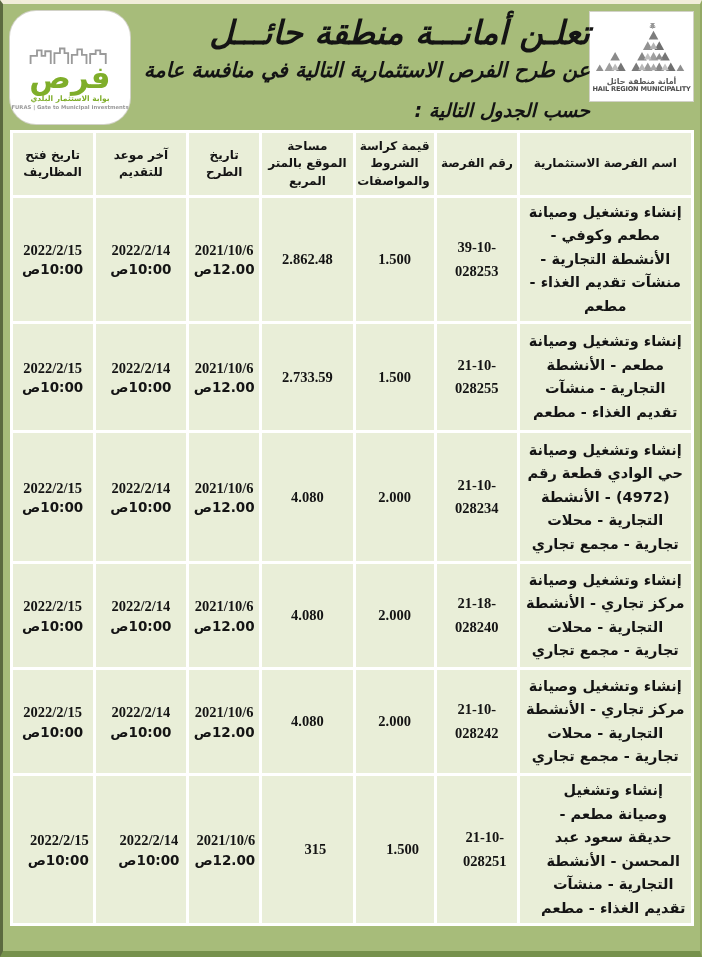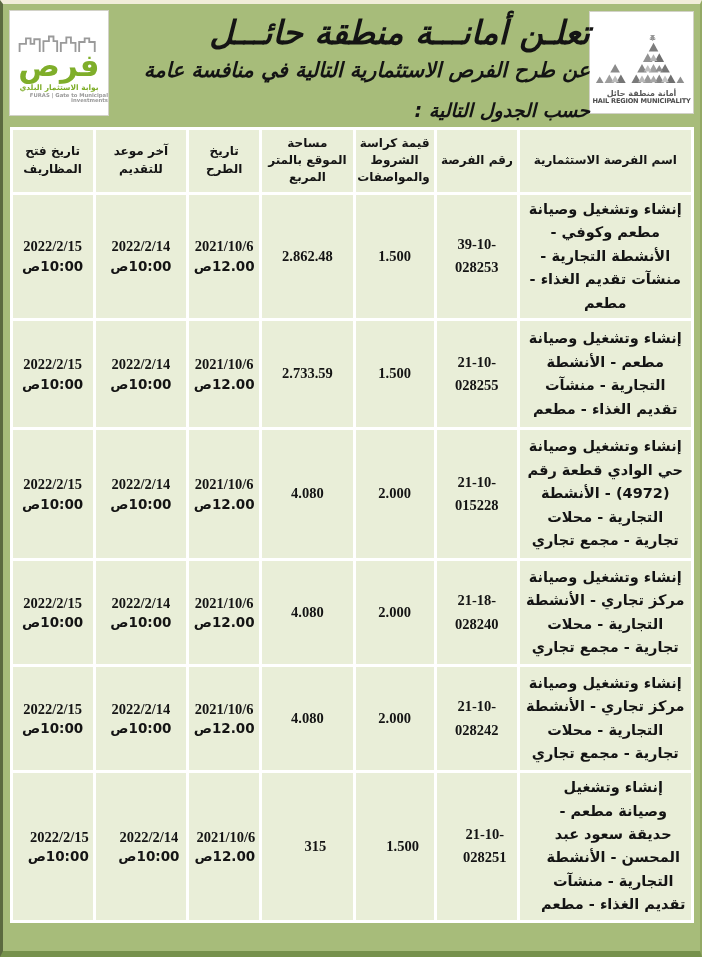--- a/index.html
+++ b/index.html
@@ -5,24 +5,24 @@
   html,body{margin:0;padding:0;background:#a7bc7a;}
   body{width:702px;height:957px;font-family:"DejaVu Sans",sans-serif;color:#141414;}
   .page{position:relative;width:702px;height:957px;box-sizing:border-box;
         border-top:4px solid #f1edd9;border-left:3px solid #5c6a40;
         border-right:2px solid #93a965;border-bottom:6px solid #76914c;
         background:#a7bc7a;overflow:hidden;}
   
   .header{display:flex;align-items:flex-start;padding:7px 7px 0 7px;}
   .logo-box{background:#ffffff;box-shadow:0 0 0 1px #d2d2c8;flex:0 0 auto;
             display:flex;flex-direction:column;align-items:center;justify-content:center;}
-  .logo-hail{width:103px;height:87px;margin-top:1px;padding-top:14px;}
+  .logo-hail{width:103px;height:87px;margin-top:1px;padding-top:2px;}
   .logo-hail .ar{font-size:8px;font-weight:bold;color:#5a5a5a;line-height:1;}
   .logo-hail .en{font-size:6.6px;font-weight:bold;color:#4c4c4c;line-height:1.2;letter-spacing:-0.2px;}
-  .logo-furas{width:98px;height:95px;padding-top:9px;}
+  .logo-furas{width:120px;height:95px;padding-top:18px;border-radius:26px;}
   .furas-word{font-size:31px;font-weight:bold;color:#7fae2a;line-height:0.95;margin-top:-2px;}
   .furas-tag-ar{font-size:7.5px;font-weight:bold;color:#7fae2a;margin-top:3px;line-height:1;}
   .furas-tag-en{font-size:5.3px;font-weight:bold;color:#9a9a9a;margin-top:2px;line-height:1;}
   .titles{flex:1 1 auto;text-align:right;padding-top:2px;font-style:italic;}
   .title{font-size:33px;font-weight:bold;line-height:1.2;}
   .subtitle{font-size:20.5px;font-weight:bold;margin-top:5px;}
   .subtitle2{font-size:19px;font-weight:bold;margin-top:17px;}
   
   table{width:684px;margin:6px auto 0 auto;border-collapse:separate;border-spacing:3px;
         background:#ffffff;table-layout:fixed;}
@@ -153,21 +153,21 @@
         <span class="tline">10:00ص</span>
       </td>
       <td>
         <span class="dline">2022/2/15</span>
         <span class="tline">10:00ص</span>
       </td>
     </tr>
 
     <tr>
       <td class="c-name">إنشاء وتشغيل وصيانة حي الوادي قطعة رقم (4972) - الأنشطة التجارية - محلات تجارية - مجمع تجاري</td>
-      <td><span class="num">21-10-015228</span></td>
+      <td><span class="num">21-10-028234</span></td>
       <td><span class="num">2.000</span></td>
       <td><span class="num">4.080</span></td>
       <td>
         <span class="dline">2021/10/6</span>
         <span class="tline">12.00ص</span>
       </td>
       <td>
         <span class="dline">2022/2/14</span>
         <span class="tline">10:00ص</span>
       </td>

